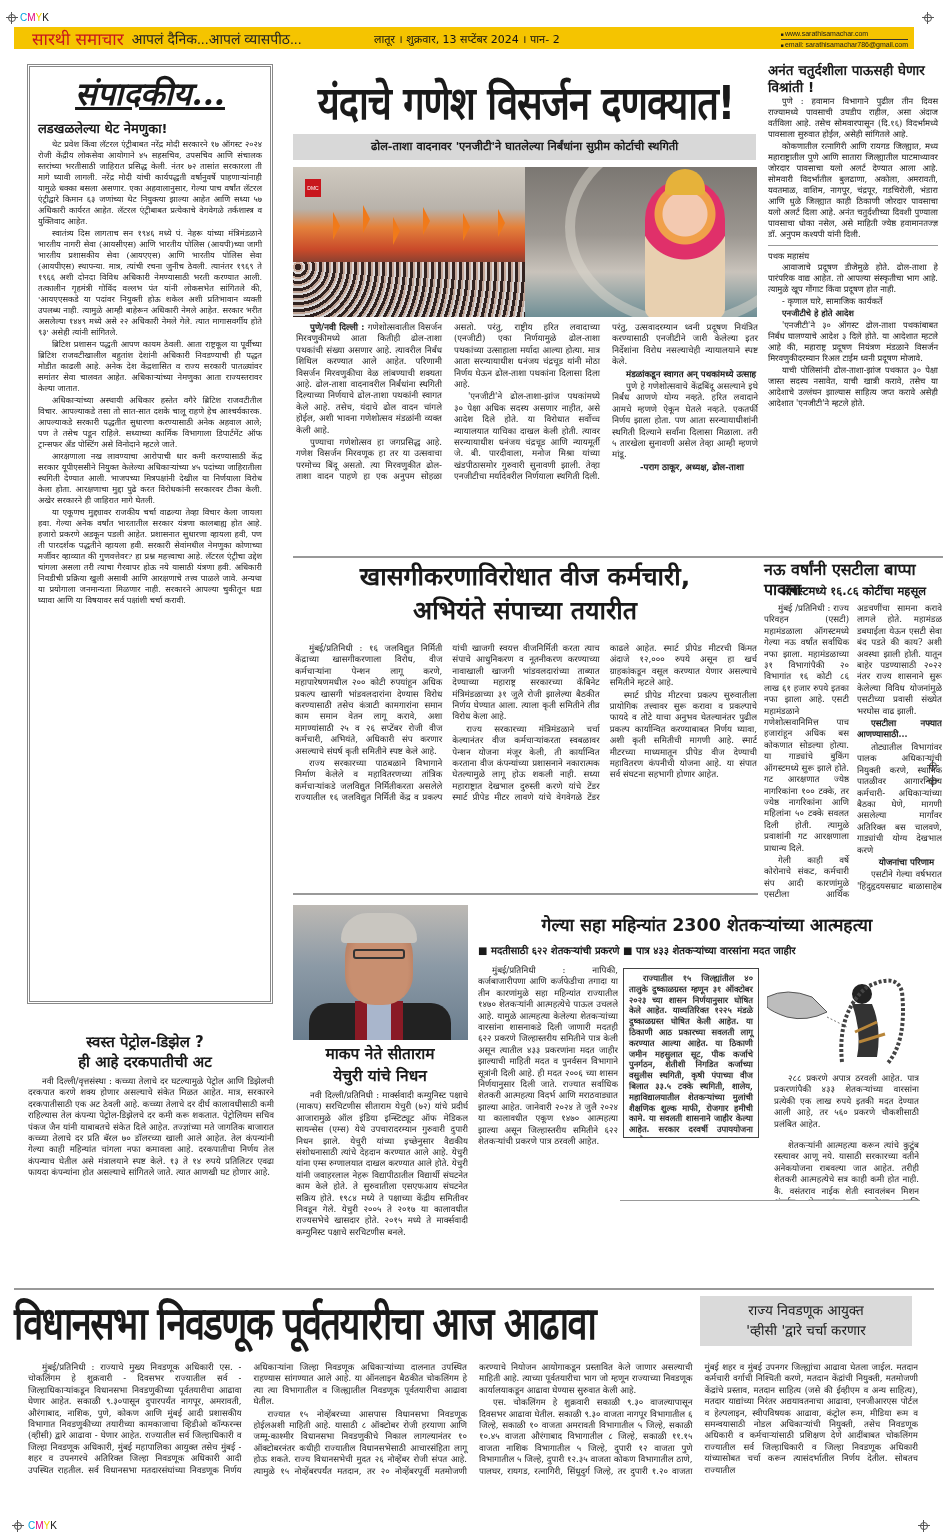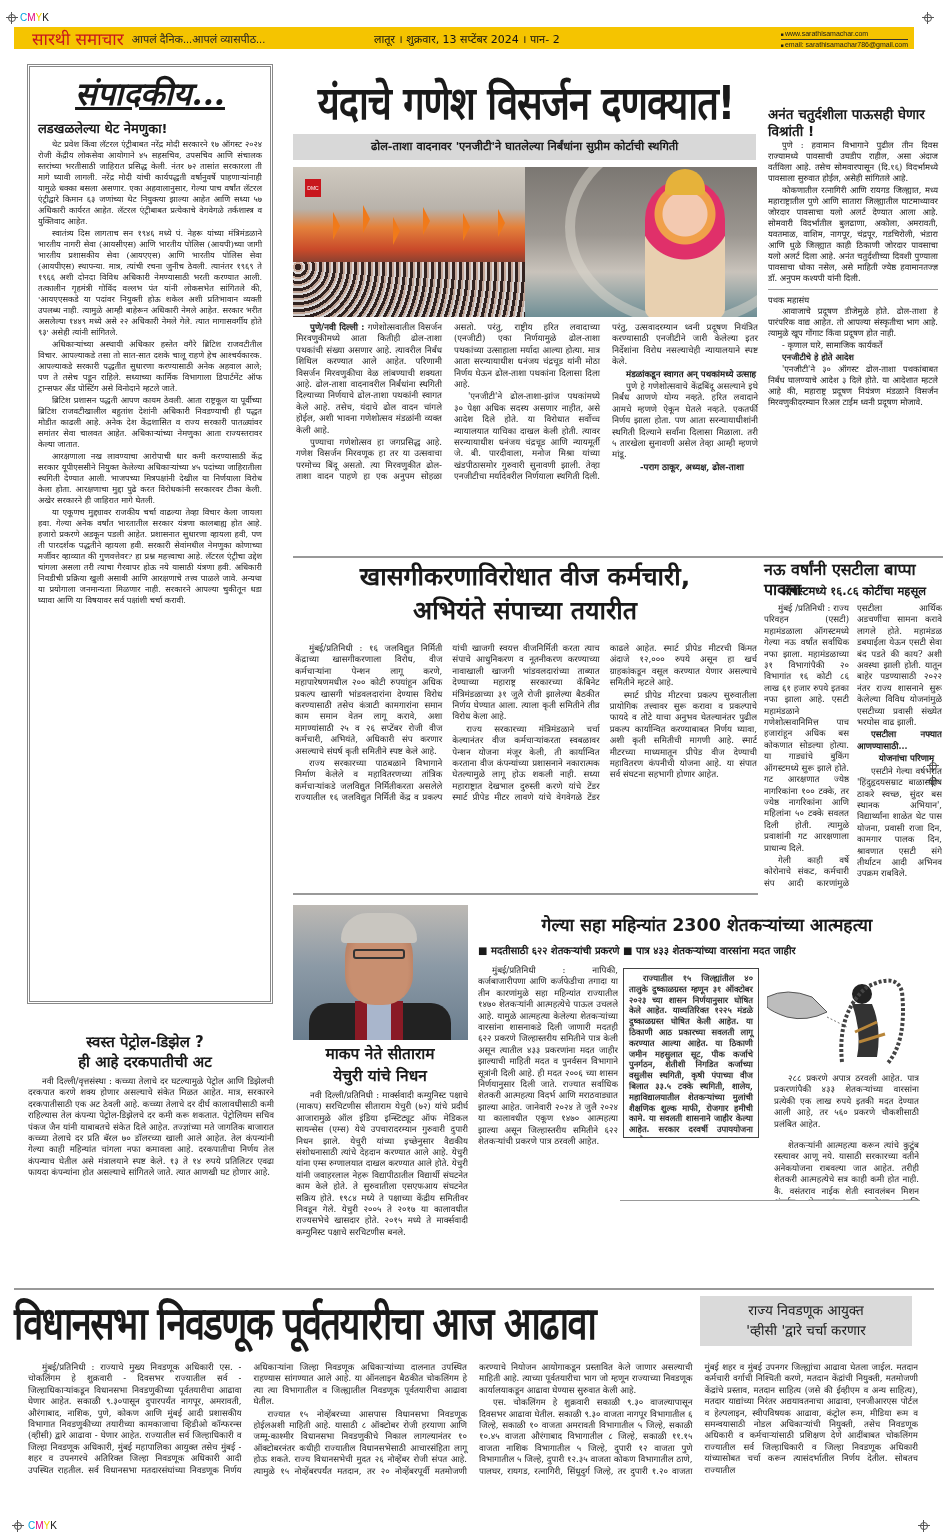--- a/index.html
+++ b/index.html
@@ -9,21 +9,21 @@
   .regmark { position: absolute; width: 12px; height: 12px; }
   .regmark::before { content: ""; position: absolute; left: 5px; top: 0; width: 1px; height: 12px; background: #555; }
   .regmark::after { content: ""; position: absolute; left: 0; top: 5px; width: 12px; height: 1px; background: #555; }
   .regmark span { position: absolute; left: 2px; top: 2px; width: 8px; height: 8px; border: 1px solid #555; border-radius: 50%; }
   .cmyk { position: absolute; font-family: "Liberation Sans", sans-serif; font-size: 10px; }
   .cmyk .c { color: #00a0e0; } .cmyk .m { color: #e0007a; } .cmyk .y { color: #f0d000; } .cmyk .k { color: #111; }
 
   
   .masthead { position: absolute; left: 14px; top: 27px; width: 900px; height: 22px; background: #f5c400; display: flex; align-items: center; }
   .masthead .brand { color: #c8161d; font-family: "DejaVu Sans", sans-serif; font-weight: normal; font-size: 17px; margin-left: 18px; }
-  .masthead .tagline { font-family: "Liberation Sans", sans-serif; font-size: 11px; margin-left: 8px; color: #222; }
+  .masthead .tagline { font-family: "Liberation Sans", sans-serif; font-size: 14px; margin-left: 8px; color: #222; }
   .masthead .dateline { font-family: "DejaVu Sans", sans-serif; font-size: 11px; position: absolute; left: 360px; color: #111; }
   .masthead .contacts { position: absolute; right: 6px; top: 2px; font-family: "Liberation Sans", sans-serif; font-size: 7px; line-height: 9px; }
   .masthead .contacts div::before { content: "■ "; font-size: 5px; }
   .masthead .contacts .web { border-bottom: 1px solid #333; }
 
   .box { position: absolute; }
   .txt { font-family: "DejaVu Serif", serif; font-size: 8.6px; line-height: 11.4px; text-align: justify; color: #222; }
   .txt p { text-indent: 14px; margin-bottom: 1px; }
   .cols2 { column-count: 2; column-gap: 10px; }
   .cols3 { column-count: 3; column-gap: 10px; }
@@ -52,21 +52,21 @@
   .photo-ganesh { left: 525px; top: 167px; width: 232px; height: 150px;
     background: linear-gradient(180deg, #7b7772 0%, #9b9690 45%, #c9c3bb 70%, #6f8f96 100%); }
   .photo-ganesh .arch { position: absolute; left: 40px; top: -40px; width: 240px; height: 200px; border-radius: 50%; border: 10px solid rgba(220,215,205,.5); }
   .photo-ganesh .idol { position: absolute; left: 120px; top: 12px; width: 80px; height: 140px; border-radius: 40px 40px 10px 10px; background: radial-gradient(circle at 50% 25%, #f3c9b0 0 22px, #f0a04a 23px 30px, #e0306a 31px 45px, #e8d0b0 46px 80px); }
   .photo-ganesh .crown { position: absolute; left: 140px; top: 2px; width: 40px; height: 26px; background: #e6b23a; border-radius: 20px 20px 4px 4px; }
 
   .txt-ganesh { left: 296px; top: 322px; width: 462px; height: 232px; }
   .txt-ganesh .cols3 { column-gap: 12px; height: 230px; }
   .caption-lead { font-weight: bold; }
 
-  .right-col { left: 768px; top: 62px; width: 170px; margin-top: 44px; }
+  .right-col { left: 768px; top: 62px; width: 170px; }
   .right-head { font-family: "DejaVu Sans", sans-serif; font-weight: bold; font-size: 13.5px; line-height: 17px; }
   .right-col .txt { font-size: 8.3px; line-height: 11px; }
   .right-col hr { border: 0; border-top: 1px solid #999; margin: 5px 0; }
 
   .power-head { left: 290px; top: 560px; width: 470px; text-align: center; font-family: "DejaVu Sans", sans-serif; font-weight: bold; font-size: 25px; line-height: 34px; }
   .power-txt { left: 295px; top: 643px; width: 462px; height: 232px; }
 
   .st-head { left: 764px; top: 560px; width: 178px; font-family: "DejaVu Sans", sans-serif; font-weight: bold; font-size: 16px; line-height: 20px; }
   .st-sub { left: 764px; top: 583px; width: 178px; text-align: center; font-family: "DejaVu Sans", sans-serif; font-weight: bold; font-size: 11.5px; line-height: 16px; }
   .st-txt { left: 764px; top: 603px; width: 178px; height: 320px; }
@@ -129,22 +129,22 @@
     <div>email: sarathisamachar786@gmail.com</div>
   </div>
 </header>
 
 <section class="box editorial">
   <div class="ed-title">संपादकीय...</div>
   <div class="ed-head">लडखळलेल्या थेट नेमणुका!</div>
   <div class="txt">
     <p>थेट प्रवेश किंवा लॅटरल एंट्रीबाबत नरेंद्र मोदी सरकारने १७ ऑगस्ट २०२४ रोजी केंद्रीय लोकसेवा आयोगाने ४५ सहसचिव, उपसचिव आणि संचालक स्तरांच्या भरतीसाठी जाहिरात प्रसिद्ध केली. नंतर ७२ तासांत सरकारला ती मागे घ्यावी लागली. नरेंद्र मोदी यांची कार्यपद्धती वर्षानुवर्षे पाहणाऱ्यांनाही यामुळे धक्का बसला असणार. एका अहवालानुसार, गेल्या पाच वर्षांत लॅटरल एंट्रीद्वारे किमान ६३ जणांच्या थेट नियुक्त्या झाल्या आहेत आणि सध्या ५७ अधिकारी कार्यरत आहेत. लॅटरल एंट्रीबाबत प्रत्येकाचे वेगवेगळे तर्कशास्त्र व युक्तिवाद आहेत.</p>
     <p>स्वातंत्र्य दिस लागताच सन १९४६ मध्ये पं. नेहरू यांच्या मंत्रिमंडळाने भारतीय नागरी सेवा (आयसीएस) आणि भारतीय पोलिस (आयपी)च्या जागी भारतीय प्रशासकीय सेवा (आयएएस) आणि भारतीय पोलिस सेवा (आयपीएस) स्थापन्या. मात्र, त्यांची रचना जुनीच ठेवली. त्यानंतर १९६९ ते १९६६ अशी दोनदा विविध अधिकारी नेमण्यासाठी भरती करण्यात आली. तत्कालीन गृहमंत्री गोविंद वल्लभ पंत यांनी लोकसभेत सांगितले की, 'आयएएसकडे या पदांवर नियुक्ती होऊ शकेल अशी प्रतिभावान व्यक्ती उपलब्ध नाही. त्यामुळे आम्ही बाहेरून अधिकारी नेमले आहेत. सरकार भरीत असलेल्या १४४९ मध्ये असे २२ अधिकारी नेमले गेले. त्यात मागासवर्गीय होते ९३' असेही त्यांनी सांगितले.</p>
+    <p>ब्रिटिश प्रशासन पद्धती आपण कायम ठेवली. आता राष्ट्रकूल या पूर्वीच्या ब्रिटिश राजवटीखालील बहुतांश देशांनी अधिकारी निवडण्याची ही पद्धत मोडीत काढली आहे. अनेक देश केंद्रशासित व राज्य सरकारी पातळ्यांवर समांतर सेवा चालवत आहेत. अधिकाऱ्यांच्या नेमणुका आता राज्यस्तरावर केल्या जातात.</p>
     <p>अधिकाऱ्यांच्या अस्थायी अधिकार हस्तेत वगैरे ब्रिटिश राजवटीतील विचार. आपल्याकडे तसा तो सात-सात दशके चालू राहणे हेच आश्चर्यकारक. आपल्याकडे सरकारी पद्धतीत सुधारणा करण्यासाठी अनेक अहवाल आले; पण ते तसेच पडून राहिले. सध्याच्या कार्मिक विभागाला डिपार्टमेंट ऑफ ट्रान्सफर ॲंड पोस्टिंग असे विनोदाने म्हटले जाते.</p>
-    <p>ब्रिटिश प्रशासन पद्धती आपण कायम ठेवली. आता राष्ट्रकूल या पूर्वीच्या ब्रिटिश राजवटीखालील बहुतांश देशांनी अधिकारी निवडण्याची ही पद्धत मोडीत काढली आहे. अनेक देश केंद्रशासित व राज्य सरकारी पातळ्यांवर समांतर सेवा चालवत आहेत. अधिकाऱ्यांच्या नेमणुका आता राज्यस्तरावर केल्या जातात.</p>
     <p>आरक्षणाला नख लावण्याचा आरोपाची धार कमी करण्यासाठी केंद्र सरकार यूपीएससीने नियुक्त केलेल्या अधिकाऱ्यांच्या ४५ पदांच्या जाहिरातीला स्थगिती देण्यात आली. भाजपच्या मित्रपक्षांनी देखील या निर्णयाला विरोध केला होता. आरक्षणाचा मुद्दा पुढे करत विरोधकांनी सरकारवर टीका केली. अखेर सरकारने ही जाहिरात मागे घेतली.</p>
     <p>या एकूणच मुद्द्यावर राजकीय चर्चा वाढल्या तेव्हा विचार केला जायला हवा. गेल्या अनेक वर्षांत भारतातील सरकार यंत्रणा कालबाह्य होत आहे. हजारो प्रकरणे अडकून पडली आहेत. प्रशासनात सुधारणा व्हायला हवी, पण ती पारदर्शक पद्धतीने व्हायला हवी. सरकारी सेवांमधील नेमणुका कोणाच्या मर्जीवर व्हाव्यात की गुणवत्तेवर? हा प्रश्न महत्त्वाचा आहे. लॅटरल एंट्रीचा उद्देश चांगला असला तरी त्याचा गैरवापर होऊ नये यासाठी यंत्रणा हवी. अधिकारी निवडीची प्रक्रिया खुली असावी आणि आरक्षणाचे तत्त्व पाळले जावे. अन्यथा या प्रयोगाला जनमान्यता मिळणार नाही. सरकारने आपल्या चुकीतून धडा घ्यावा आणि या विषयावर सर्व पक्षांशी चर्चा करावी.</p>
   </div>
 </section>
 
 <div class="box petrol-head">
   <div>स्वस्त पेट्रोल-डिझेल ?</div>
   <div>ही आहे दरकपातीची अट</div>
 </div>
 <div class="box txt" style="left:28px;top:1076px;width:246px;height:210px;overflow:hidden;">
@@ -186,20 +186,21 @@
     <p>पुणे : हवामान विभागाने पुढील तीन दिवस राज्यामध्ये पावसाची उघडीप राहील, असा अंदाज वर्तविला आहे. तसेच सोमवारपासून (दि.१६) विदर्भामध्ये पावसाला सुरुवात होईल, असेही सांगितले आहे.</p>
     <p>कोकणातील रत्नागिरी आणि रायगड जिल्ह्यात, मध्य महाराष्ट्रातील पुणे आणि सातारा जिल्ह्यातील घाटमाथ्यावर जोरदार पावसाचा यलो अलर्ट देण्यात आला आहे. सोमवारी विदर्भातील बुलढाणा, अकोला, अमरावती, यवतमाळ, वाशिम, नागपूर, चंद्रपूर, गडचिरोली, भंडारा आणि धुळे जिल्ह्यात काही ठिकाणी जोरदार पावसाचा यलो अलर्ट दिला आहे. अनंत चतुर्दशीच्या दिवशी पुण्याला पावसाचा धोका नसेल, असे माहिती ज्येष्ठ हवामानतज्ज्ञ डॉ. अनुपम कश्यपी यांनी दिली.</p>
   </div>
   <hr>
   <div class="txt">
     <div>पथक महासंघ</div>
     <p>आवाजाचे प्रदूषण डीजेमुळे होते. ढोल-ताशा हे पारंपरिक वाद्य आहेत. तो आपल्या संस्कृतीचा भाग आहे. त्यामुळे खूप गोंगाट किंवा प्रदूषण होत नाही.</p>
     <p>- कृणाल घारे, सामाजिक कार्यकर्ते</p>
     <p style="font-weight:bold;">एनजीटीचे हे होते आदेश</p>
     <p>'एनजीटी'ने ३० ऑगस्ट ढोल-ताशा पथकांबाबत निर्बंध घालण्याचे आदेश ३ दिले होते. या आदेशात म्हटले आहे की, महाराष्ट्र प्रदूषण नियंत्रण मंडळाने विसर्जन मिरवणुकीदरम्यान रिअल टाईम ध्वनी प्रदूषण मोजावे.</p>
+    <p>याची पोलिसांनी ढोल-ताशा-झांज पथकात ३० पेक्षा जास्त सदस्य नसावेत, याची खात्री करावे, तसेच या आदेशाचे उल्लंघन झाल्यास साहित्य जप्त करावे असेही आदेशात 'एनजीटी'ने म्हटले होते.</p>
   </div>
 </aside>
 
 <div class="box power-head">
   <div>खासगीकरणाविरोधात वीज कर्मचारी,</div>
   <div>अभियंते संपाच्या तयारीत</div>
 </div>
 <div class="box txt power-txt" style="overflow:hidden;">
   <div class="cols3" style="height:232px;">
     <p>मुंबई/प्रतिनिधी : १६ जलविद्युत निर्मिती केंद्राच्या खासगीकरणाला विरोध, वीज कर्मचाऱ्यांना पेन्शन लागू करणे, महापारेषणमधील २०० कोटी रुपयांहून अधिक प्रकल्प खासगी भांडवलदारांना देण्यास विरोध करण्यासाठी तसेच कंत्राटी कामगारांना समान काम समान वेतन लागू करावे, अशा मागण्यांसाठी २५ व २६ सप्टेंबर रोजी वीज कर्मचारी, अभियंते, अधिकारी संप करणार असल्याचे संघर्ष कृती समितीने स्पष्ट केले आहे.</p>
@@ -210,20 +211,21 @@
 </div>
 <div class="rule-h" style="left:293px;top:893px;width:465px;"></div>
 
 <div class="box st-head">नऊ वर्षांनी एसटीला बाप्पा पावला</div>
 <div class="box st-sub">ऑगस्टमध्ये १६.८६ कोटींचा महसूल</div>
 <div class="box txt st-txt" style="overflow:hidden;">
   <div class="cols2" style="height:300px;column-gap:8px;">
     <p>मुंबई /प्रतिनिधी : राज्य परिवहन (एसटी) महामंडळाला ऑगस्टमध्ये गेल्या नऊ वर्षांत सर्वाधिक नफा झाला. महामंडळाच्या ३१ विभागांपैकी २० विभागांत १६ कोटी ८६ लाख ६१ हजार रुपये इतका नफा झाला आहे. एसटी महामंडळाने गणेशोत्सवानिमित्त पाच हजारांहून अधिक बस कोकणात सोडल्या होत्या. या गाड्यांचे बुकिंग ऑगस्टमध्ये सुरू झाले होते. गट आरक्षणात ज्येष्ठ नागरिकांना १०० टक्के, तर ज्येष्ठ नागरिकांना आणि महिलांना ५० टक्के सवलत दिली होती. त्यामुळे प्रवाशांनी गट आरक्षणाला प्राधान्य दिले.</p>
     <p>गेली काही वर्षे कोरोनाचे संकट, कर्मचारी संप आदी कारणांमुळे एसटीला आर्थिक अडचणींचा सामना करावे लागले होते. महामंडळ डबघाईला येऊन एसटी सेवा बंद पडते की काय? अशी अवस्था झाली होती. यातून बाहेर पडण्यासाठी २०२२ नंतर राज्य शासनाने सुरू केलेल्या विविध योजनांमुळे एसटीच्या प्रवासी संख्येत भरघोस वाढ झाली.</p>
     <p style="font-weight:bold;">एसटीला नफ्यात आणण्यासाठी...</p>
+    <p>तोट्यातील विभागांवर पालक अधिकाऱ्यांची नियुक्ती करणे, स्थानिक पातळीवर आगारनिहाय कर्मचारी- अधिकाऱ्यांच्या बैठका घेणे, मागणी असलेल्या मार्गांवर अतिरिक्त बस चालवणे, गाड्यांची योग्य देखभाल करणे</p>
     <p style="font-weight:bold;text-align:center;">योजनांचा परिणाम</p>
     <p>एसटीने गेल्या वर्षभरात 'हिंदुहृदयसम्राट बाळासाहेब ठाकरे स्वच्छ, सुंदर बस स्थानक अभियान', विद्यार्थ्यांना शाळेत थेट पास योजना, प्रवासी राजा दिन, कामगार पालक दिन, श्रावणात एसटी संगे तीर्थाटन आदी अभिनव उपक्रम राबविले.</p>
   </div>
 </div>
 
 <div class="photo photo-yechury">
   <div class="body"></div>
   <div class="scarf"></div>
   <div class="shirt"></div>
   <div class="face"></div>

